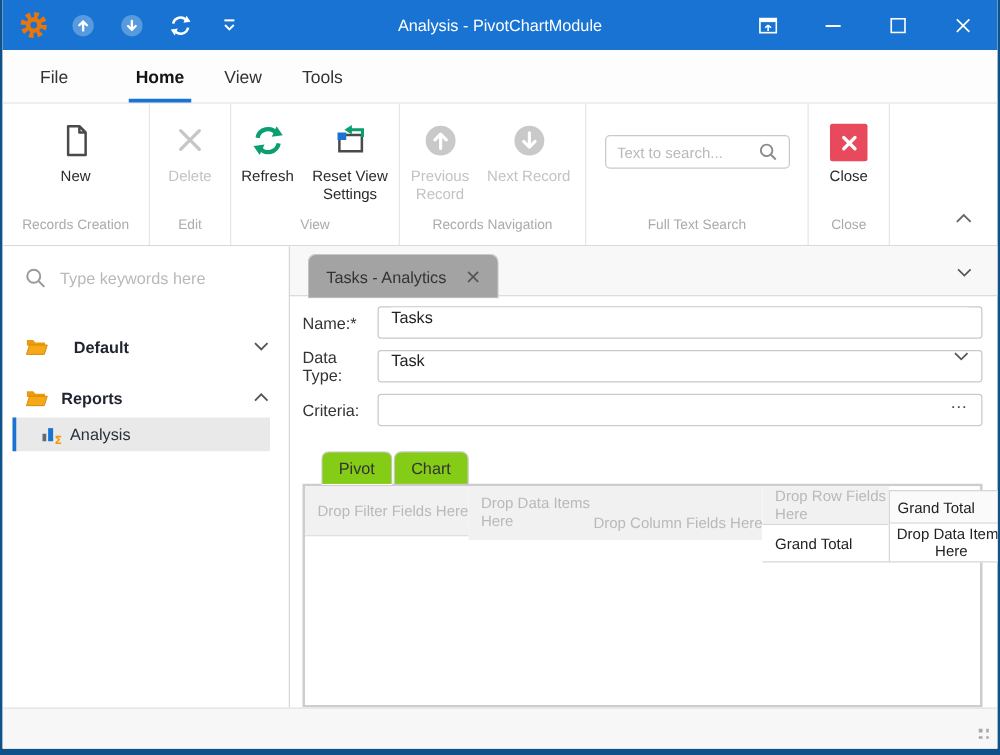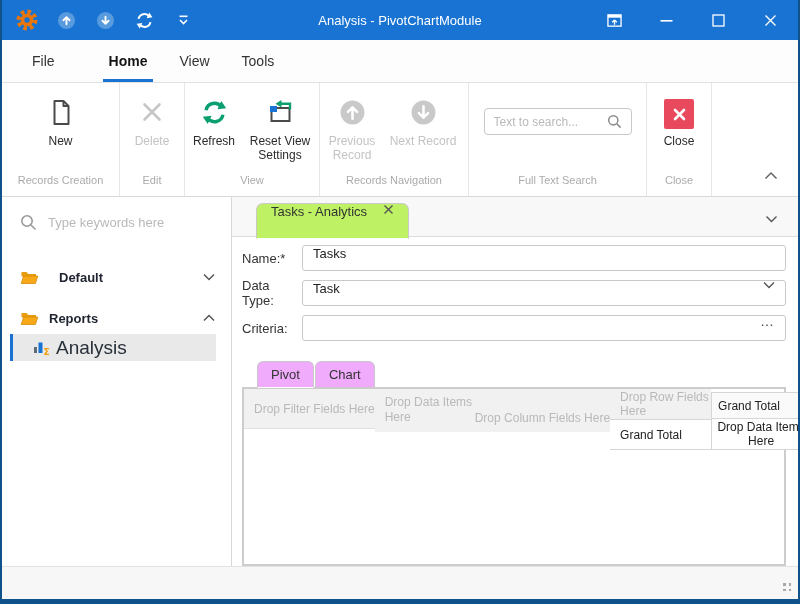--- a/index.html
+++ b/index.html
@@ -45,41 +45,41 @@
   
   .bodyarea { display:flex; height:369px; }
   .sidebar { width:230px; border-right:1px solid #d8d8d8; background:#fff; position:relative; }
   .sb-search { margin:14px 14px 0 18px; display:flex; align-items:center; gap:11px; height:22px; }
   .sb-search input { border:none; outline:none; font-size:13px; flex:1; color:#444; min-width:0;
     font-family:"Liberation Sans","DejaVu Sans",sans-serif; }
   .sb-group { height:24px; display:flex; align-items:center; gap:10px; padding:0 16px 0 18px; cursor:default; }
   .sb-group .gl { font-weight:bold; font-size:13px; color:#1f2430; flex:1; }
   .sb-item { margin:4px 15px 0 8px; height:27px; background:#e9e9e9; border-left:3px solid #1873d2;
     display:flex; align-items:center; gap:7px; padding-left:20px; cursor:default; }
-  .sb-item .il { font-size:19px; color:#28303a; }
+  .sb-item .il { font-size:13px; color:#28303a; }
   .mt18 { margin-top:32px;gap:20px; } .mt17 { margin-top:17px; }
   
   .main { flex:1; display:flex; flex-direction:column; background:#fff; min-width:0; }
   .doctabs { height:41px; background:#f8f8f8; border-bottom:1px solid #dcdcdc; position:relative; }
-  .doctab { position:absolute; left:24px; top:6px; height:36px; background:#bef264;
+  .doctab { position:absolute; left:14px; top:6px; height:36px; background:#a3a3a3;
     border:1px solid #c9c9c9; border-bottom:1px solid #fff; border-radius:7px 7px 0 0;
-    display:flex; gap:16px; padding:0 14px; z-index:2; }
+    display:flex; align-items:center; gap:16px; padding:0 14px; z-index:2; }
   .doctab .dl { font-size:13px; color:#333; }
   .tabchevron { position:absolute; right:20px; top:13px; }
   .formarea { padding:8px 12px 0 10px; }
   .frow { display:flex; align-items:center; margin-bottom:7px; }
   .frow .flabel { width:60px; font-size:13px; color:#333; flex:none; }
   .fctrl { flex:1; height:26px; border:1px solid #c9c9c9; border-radius:3px; background:#fff;
     display:flex; align-items:flex-start; padding:0 10px; min-width:0; }
   .fctrl input { border:none; outline:none; flex:1; font-size:13px; color:#222; min-width:0;
     font-family:"Liberation Sans","DejaVu Sans",sans-serif; }
   .fctrl .fval { font-size:13px; color:#222; flex:1; }
   .dots { color:#444; font-size:14px; letter-spacing:1px; line-height:10px; }
   .viewtabs { display:flex; padding-left:15px; margin-top:13px; position:relative; z-index:2; margin-bottom:-1px; margin-left:10px; }
-  .vtab { height:27px; background:#f0abfc; border:1px solid #c9c9c9; border-radius:6px 6px 0 0;
+  .vtab { height:27px; background:#84cc16; border:1px solid #c9c9c9; border-radius:6px 6px 0 0;
     display:flex; align-items:center; padding:0 13px; font-size:13px; color:#333; }
   .vtab.active { border-bottom:1px solid #fff; z-index:3; }
   .vtab.inactive { border-bottom:1px solid #c9c9c9; margin-left:1px; }
   .pivot { margin:0 12px 0 10px; border:2px solid #cdcdcd; height:182px; background:#fff; display:flex; flex-direction:row; }
   .hint { color:#b9b9b9; font-size:12px; }
   .p-filter { height:40px; background:#f1f1f1; border-bottom:1px solid #e0e0e0; display:flex; align-items:center; padding-left:10px; }
   .p-header { height:43px; background:#f1f1f1; display:flex; }
   .p-data-hint { width:100px; padding:6px 0 0 10px; line-height:15px; flex:none; }
   .p-col-hint { align-self:flex-end; padding-bottom:7px; }
   .p-body { flex:1; position:relative; background:#fff; }

